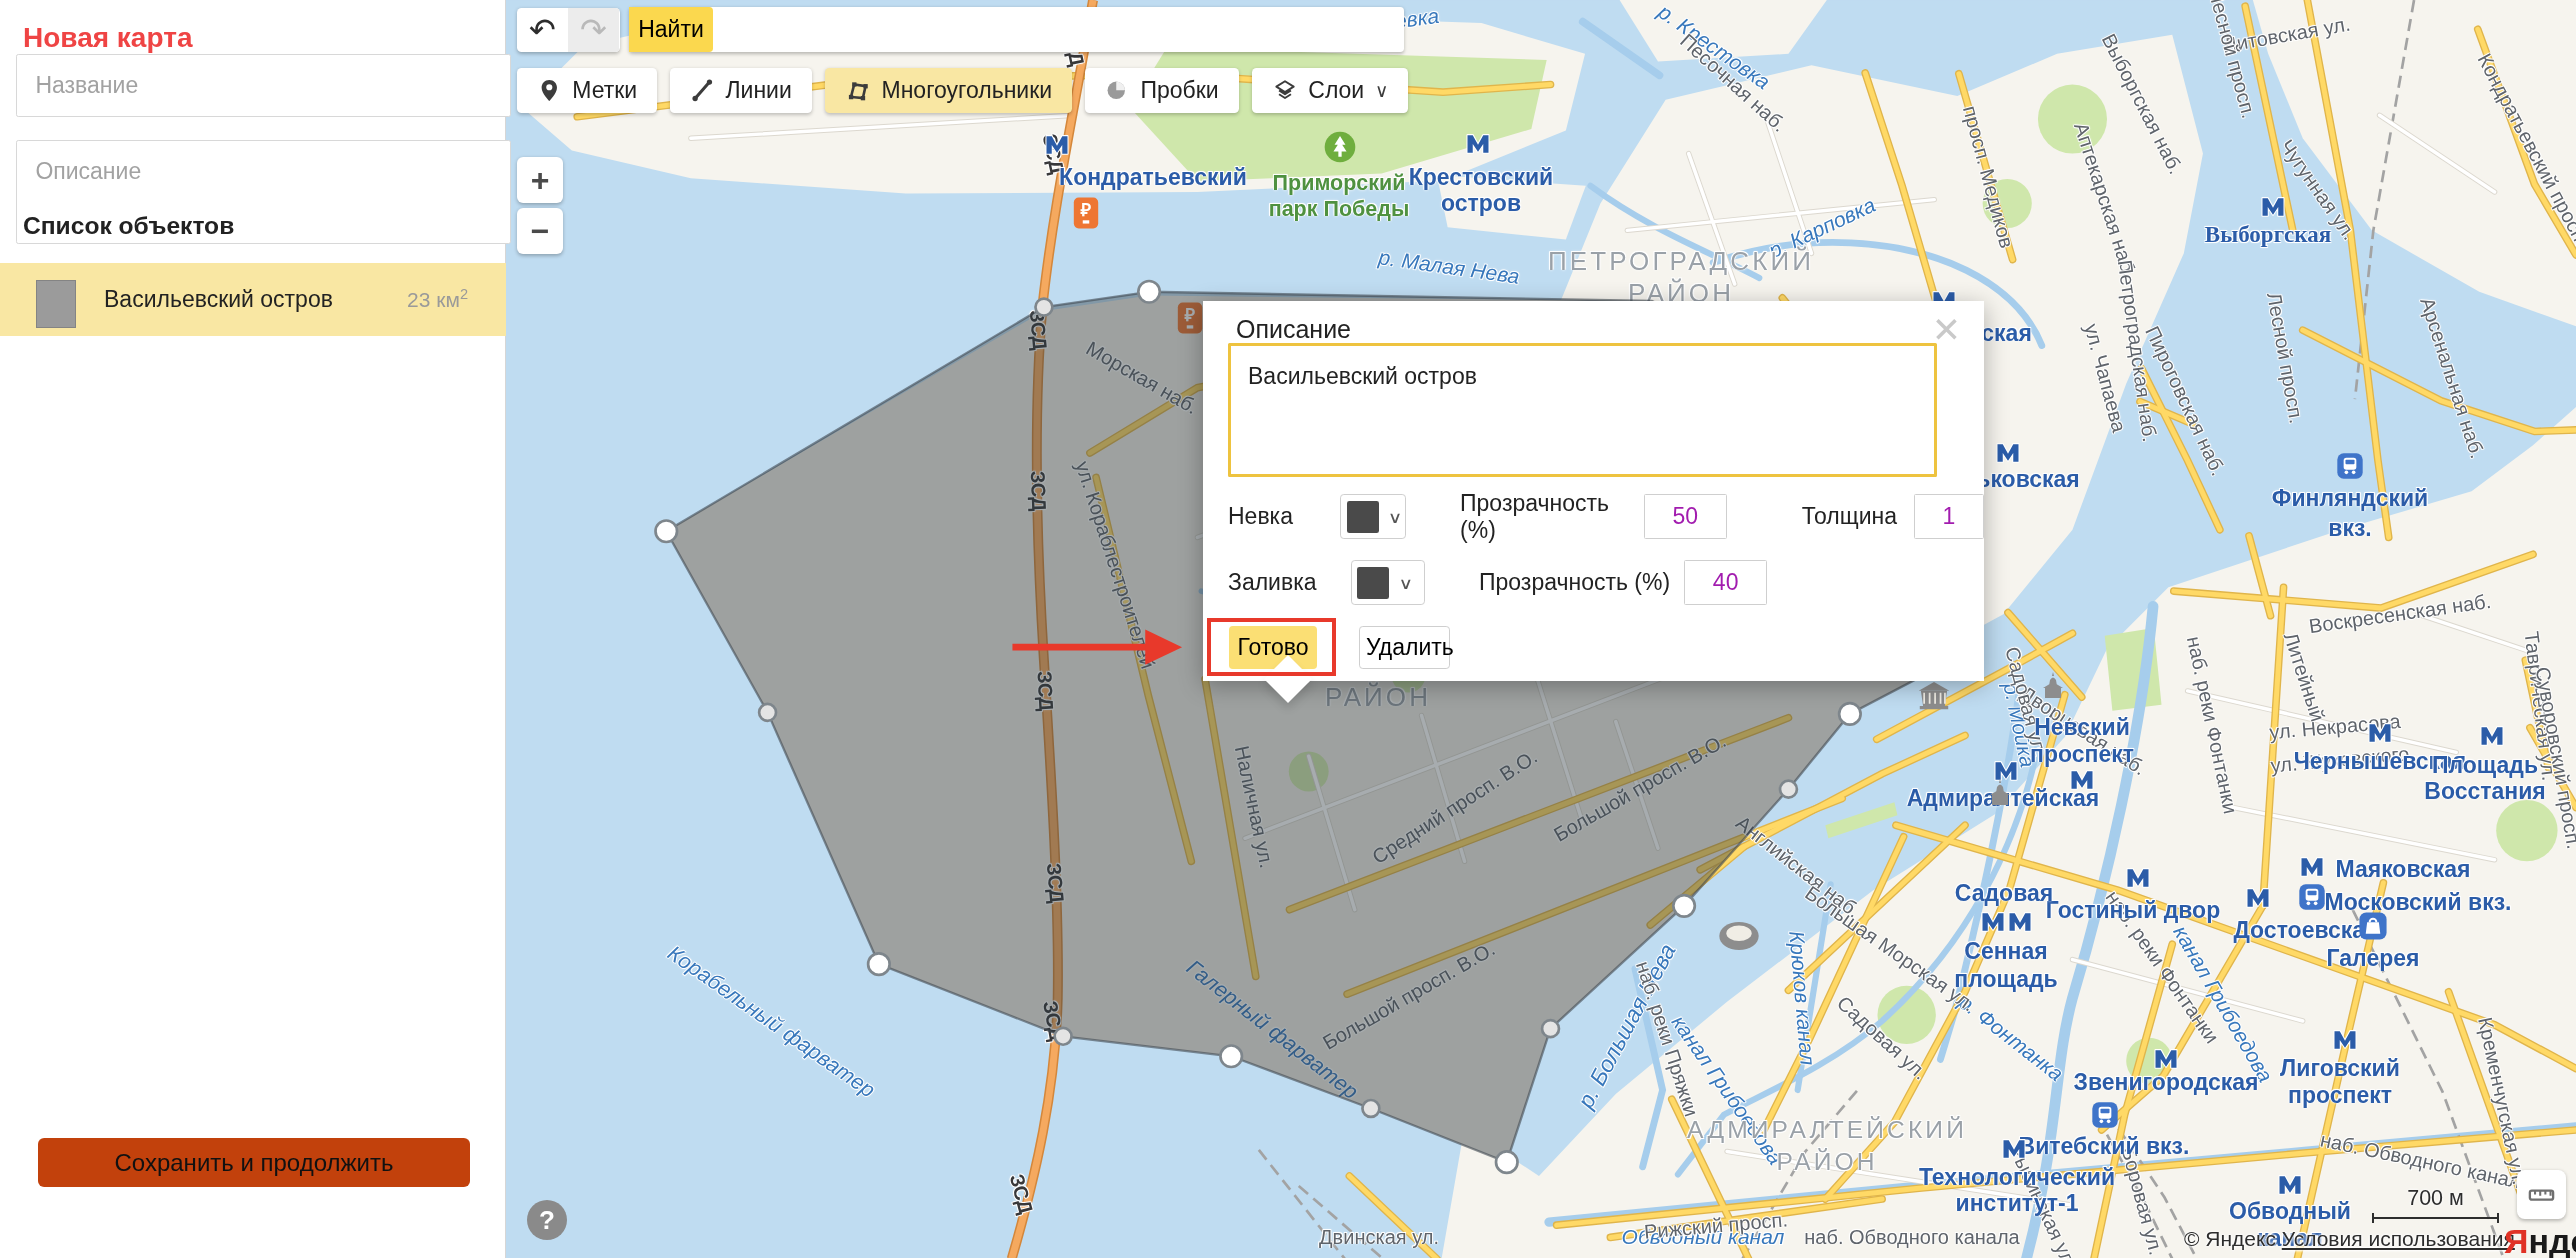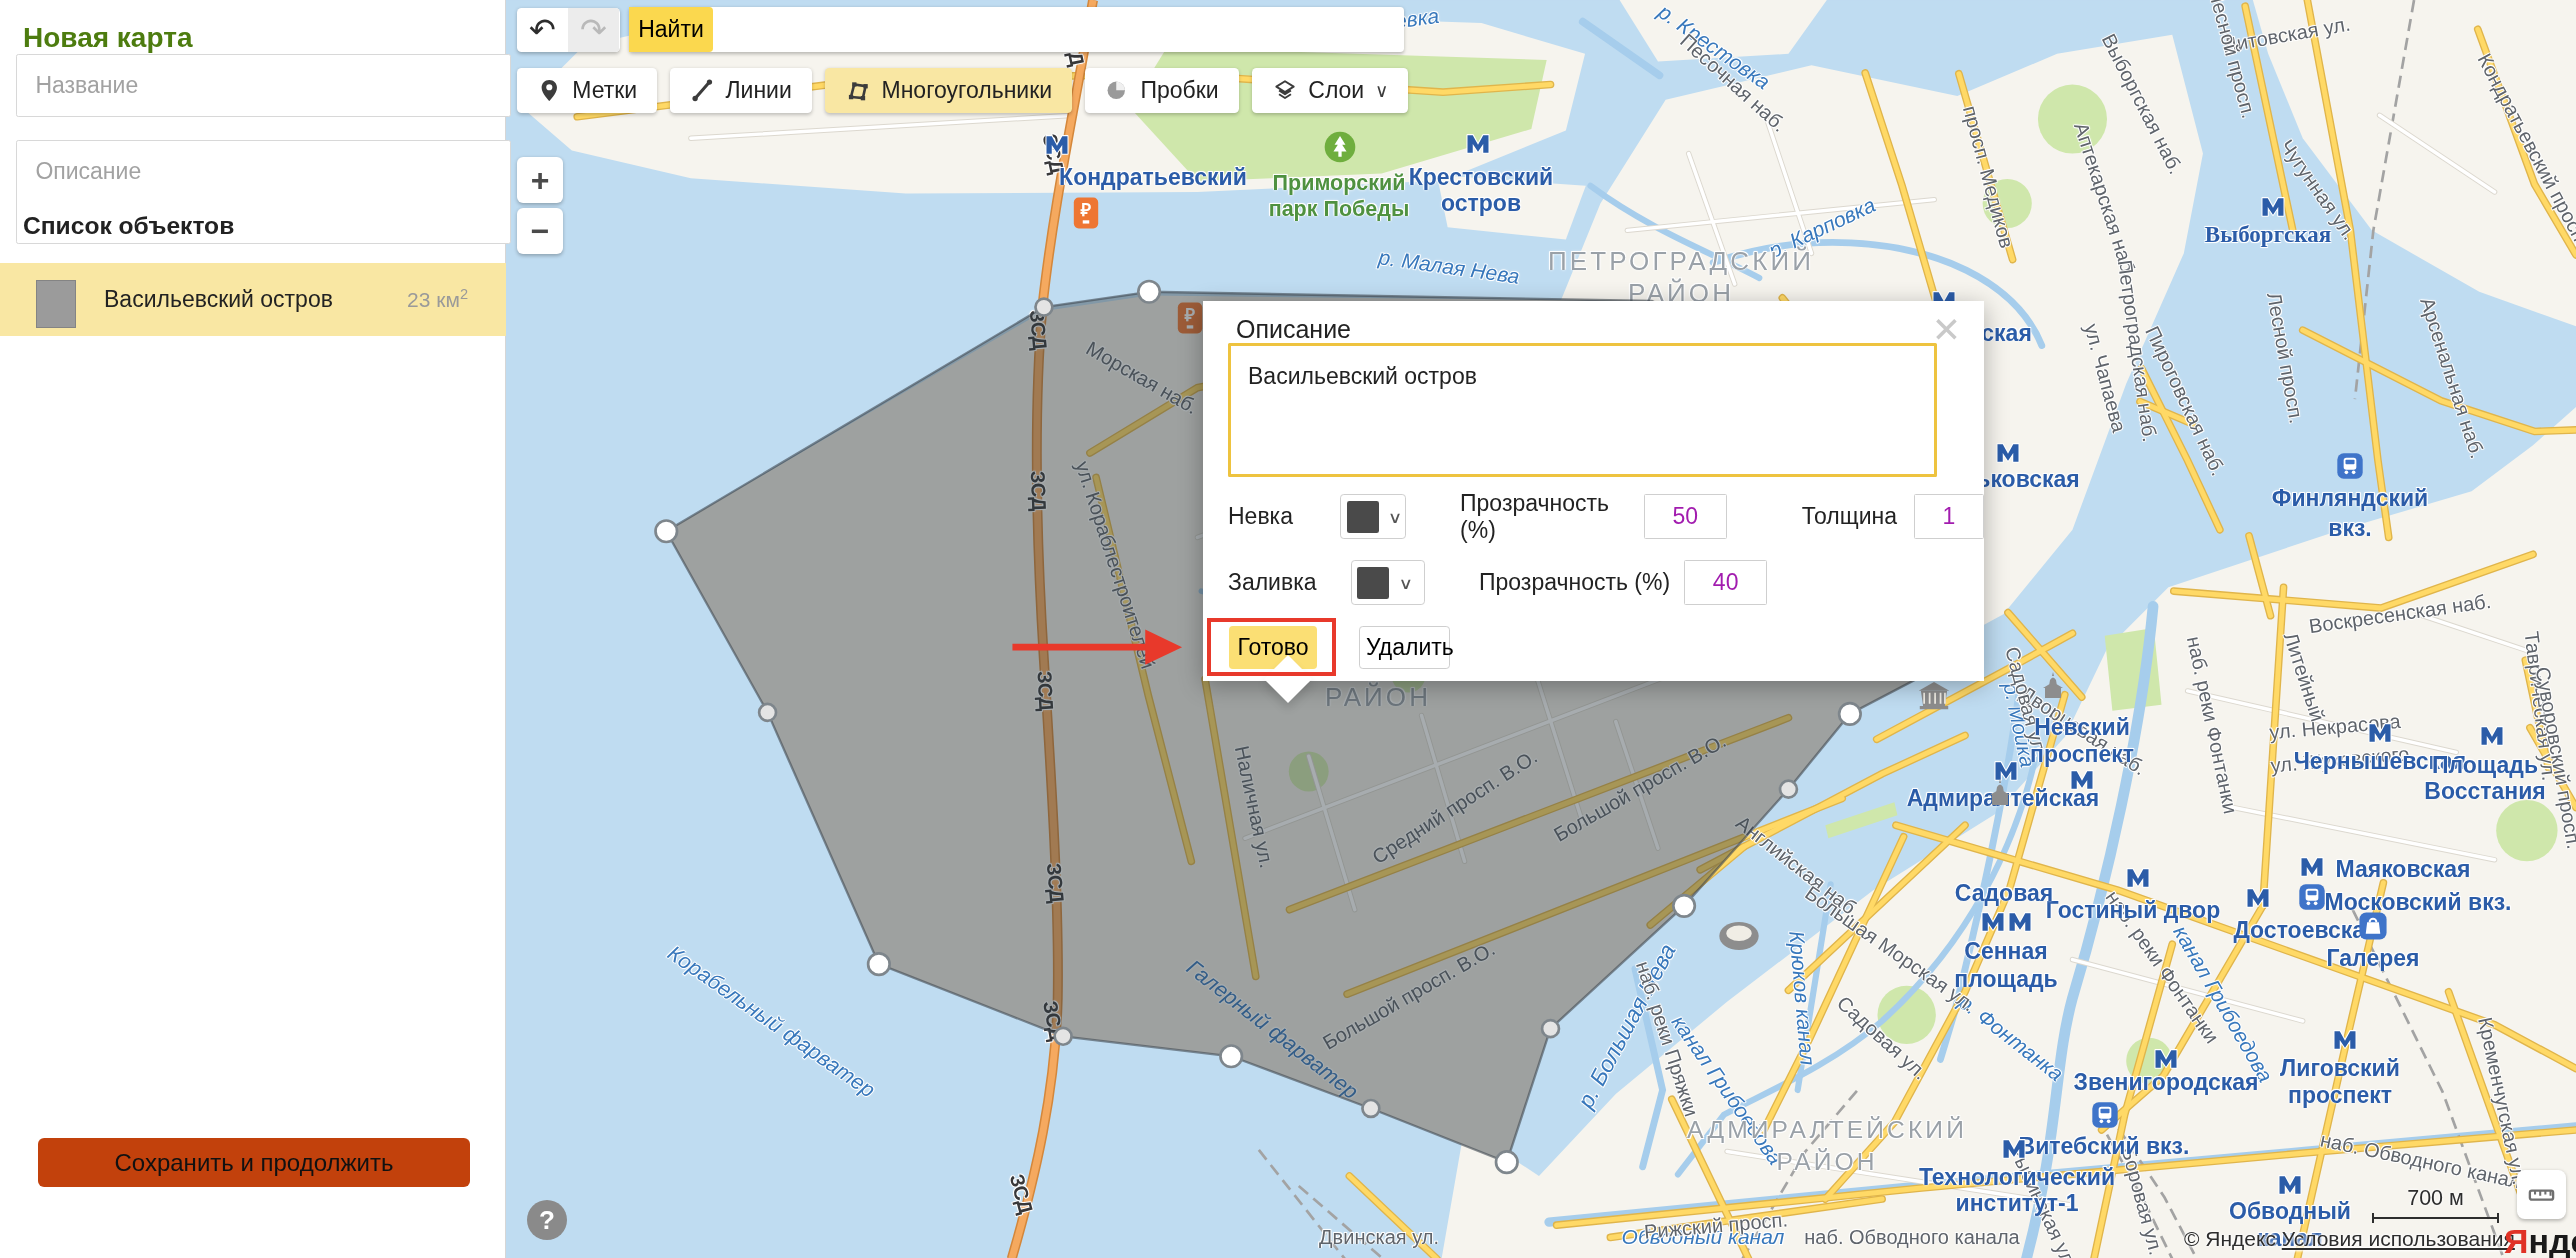--- a/index.html
+++ b/index.html
@@ -16,21 +16,21 @@
   .lb-street{font-size:20px;color:#5f646b;}
   .lb-water{font-size:21px;color:#3878bc;font-style:italic;}
   .lb-district{font-size:26px;color:#9aa1a8;letter-spacing:3.1px;}
   .lb-zsd{font-size:20px;color:#38383a;font-weight:bold;}
   .lb-metro{font-size:23px;color:#2b5ca8;font-weight:bold;}
   .lb-park{font-size:21.5px;color:#4f9140;font-weight:bold;}
   .ic{position:absolute;transform:translate(-50%,-50%);}
   
   .sidebar{position:absolute;left:0;top:0;width:506px;height:1259px;background:#fff;z-index:10;
            border-right:0.8px solid #d6d6d6;box-sizing:border-box;}
-  .sb-title{font-size:28px;font-weight:bold;color:#4d7c0f;margin:21.5px 0 0 23px;}
+  .sb-title{font-size:28px;font-weight:bold;color:#ef4444;margin:21.5px 0 0 23px;}
   .sb-input{position:absolute;left:16px;width:456px;border:1.5px solid #d8d8d8;border-radius:2.3px;
             font-size:23px;color:#333;padding:0 18.4px;box-sizing:content-box;outline:none;
             font-family:inherit;}
   .sb-input::placeholder,.sb-ta::placeholder{color:#a2a2a2;}
   #sb-name{top:54px;height:61px;}
   .sb-ta{position:absolute;left:16px;top:140px;width:456px;height:68px;border:1.5px solid #d8d8d8;
          border-radius:2.3px;font-size:23px;color:#333;padding:17px 18.4px;resize:none;outline:none;
          font-family:inherit;}
   .sb-heading{position:absolute;left:23px;top:212px;font-size:24.6px;font-weight:bold;color:#222;margin:0;}
   .sb-item{position:absolute;left:0;top:263px;width:506px;height:73px;background:#f9e7a3;cursor:pointer;}

